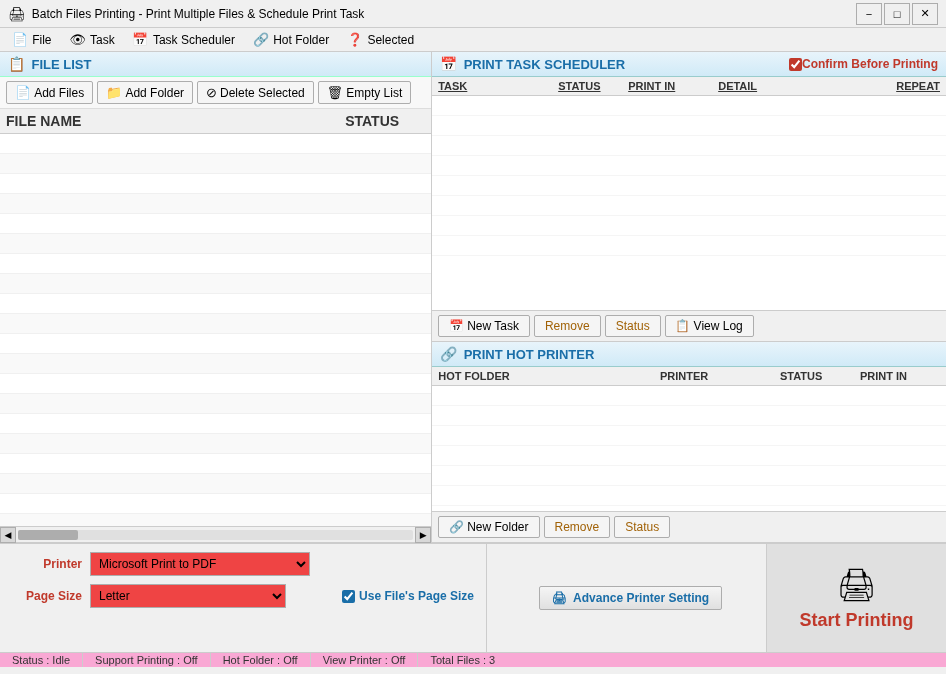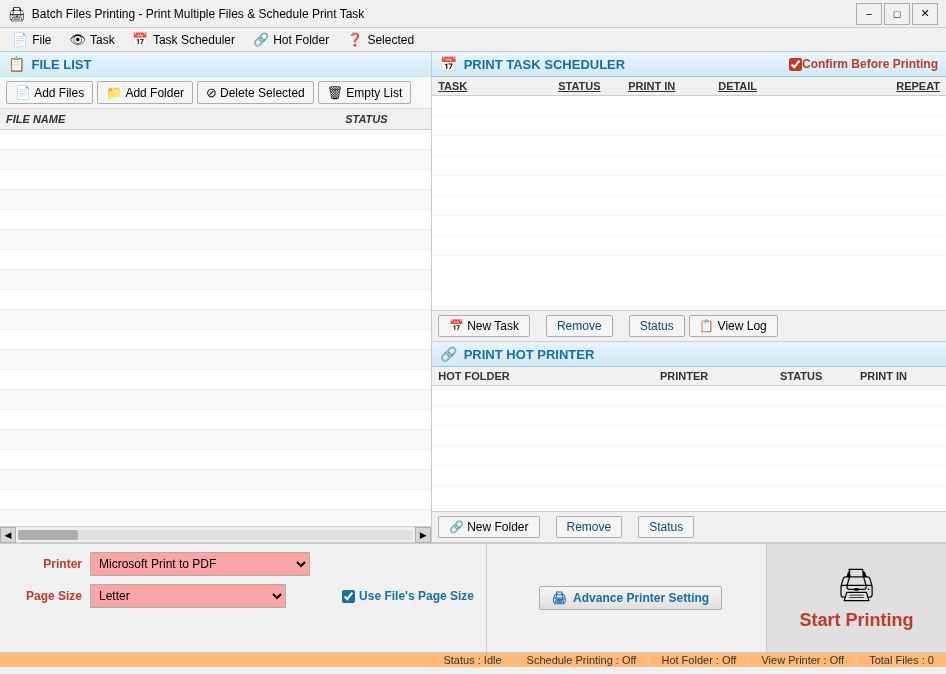--- a/index.html
+++ b/index.html
@@ -24,21 +24,21 @@
     .left-panel { width: 466px; display: flex; flex-direction: column; border-right: 1px solid #ccc; }
     .panel-header { background: linear-gradient(to bottom, #e8f4fb, #d0eaf7); border-bottom: 1px solid #9fc; padding: 4px 8px; display: flex; align-items: center; gap: 6px; }
     .panel-header-icon { font-size: 14px; color: #1a6ea8; }
     .panel-title { font-weight: bold; color: #1a6ea8; font-size: 13px; }
 
     .toolbar { display: flex; align-items: center; padding: 4px 6px; gap: 4px; background: #f8f8f8; border-bottom: 1px solid #ddd; }
     .toolbar-btn { display: flex; align-items: center; gap: 3px; padding: 3px 8px; background: #f5f5f5; border: 1px solid #adadad; cursor: pointer; font-size: 12px; border-radius: 2px; }
     .toolbar-btn-icon { font-size: 13px; }
 
     .file-list-container { flex: 1; overflow: hidden; background: #fff; }
-    .file-list-header { display: flex; background: #f0f0f0; border-bottom: 1px solid #ccc; padding: 4px 6px; font-weight: bold; font-size: 11px; color: #333; font-style: italic; }
+    .file-list-header { display: flex; background: #f0f0f0; border-bottom: 1px solid #ccc; padding: 4px 6px; font-weight: bold; font-size: 14px; color: #333; }
     .file-list-header .col-name { flex: 1; }
     .file-list-header .col-status { width: 80px; }
 
     .file-list-body { overflow-y: auto; height: calc(100% - 24px); }
     .file-row { display: flex; border-bottom: 1px solid #f0f0f0; padding: 2px 6px; min-height: 20px; }
     .file-row:nth-child(even) { background: #f9f9f9; }
 
     .scrollbar-area { height: 16px; background: #f0f0f0; border-top: 1px solid #ccc; display: flex; align-items: center; }
     .scrollbar-track { flex: 1; height: 10px; background: #e0e0e0; margin: 0 2px; border-radius: 2px; position: relative; }
     .scrollbar-thumb { width: 60px; height: 10px; background: #adadad; border-radius: 2px; }
@@ -52,21 +52,21 @@
     .scheduler-header { background: linear-gradient(to bottom, #e8f4fb, #d0eaf7); border-bottom: 1px solid #9cc; padding: 4px 8px; display: flex; align-items: center; gap: 6px; }
     .confirm-checkbox { display: flex; align-items: center; gap: 0; margin-left: auto; color: #c0392b; font-weight: bold; font-size: 12px; }
     .confirm-checkbox input { accent-color: #c0392b; }
 
     .scheduler-table-header { display: flex; background: #f0f0f0; border-bottom: 1px solid #ccc; padding: 3px 6px; font-weight: bold; font-size: 11px; color: #333; text-decoration: underline; }
     .scheduler-table-body { flex: 1; background: #fff; overflow-y: auto; }
     .scheduler-row { display: flex; border-bottom: 1px solid #f5f5f5; min-height: 20px; padding: 2px 6px; }
 
     .scheduler-toolbar { display: flex; align-items: center; padding: 4px 6px; gap: 4px; background: #f0f0f0; border-top: 1px solid #ccc; }
     .sched-btn { display: flex; align-items: center; gap: 3px; padding: 3px 10px; background: #f5f5f5; border: 1px solid #adadad; cursor: pointer; font-size: 12px; border-radius: 2px; }
-    .sched-btn.disabled { color: #0c4a6e; cursor: default; margin-left: 12px; }
+    .sched-btn.disabled { color: #a16207; cursor: default; }
 
     
     .hot-folder-panel { flex: 1; display: flex; flex-direction: column; }
     .hot-folder-header { background: linear-gradient(to bottom, #e8f4fb, #d0eaf7); border-bottom: 1px solid #9cc; padding: 4px 8px; display: flex; align-items: center; gap: 6px; }
     .hot-folder-table-header { display: flex; background: #f0f0f0; border-bottom: 1px solid #ccc; padding: 3px 6px; font-weight: bold; font-size: 11px; color: #333; }
     .hot-folder-body { flex: 1; background: #fff; overflow-y: auto; }
     .hot-folder-row { display: flex; border-bottom: 1px solid #f5f5f5; min-height: 20px; padding: 2px 6px; }
     .hot-folder-toolbar { display: flex; align-items: center; padding: 4px 6px; gap: 4px; background: #f0f0f0; border-top: 1px solid #ccc; }
 
     
@@ -79,33 +79,33 @@
     
     .col-hf { flex: 1; }
     .col-printer { width: 120px; }
     .col-hf-status { width: 80px; }
     .col-print-in2 { width: 80px; }
 
     
     .settings-area { height: 110px; display: flex; background: #f0f0f0; border-top: 2px solid #ccc; }
     .settings-row { display: flex; align-items: center; gap: 8px; }
     .settings-label { color: #c0392b; font-weight: bold; width: 70px; text-align: right; font-size: 12px; }
-    .settings-select { flex: 1; max-width: 220px; height: 24px; border: 1px solid #adadad; background: #fca5a5; font-size: 12px; padding: 0 4px; }
+    .settings-select { flex: 1; max-width: 220px; height: 24px; border: 1px solid #adadad; background: #ef4444; font-size: 12px; padding: 0 4px; }
     .settings-checkbox-group { display: flex; align-items: center; gap: 4px; color: #1a6ea8; font-weight: bold; font-size: 12px; margin-left: 48px; }
     .settings-checkbox-group input { accent-color: #1a6ea8; }
 
     .advance-btn { display: flex; align-items: center; gap: 6px; padding: 4px 12px; background: linear-gradient(to bottom, #f5f5f5, #e0e0e0); border: 1px solid #adadad; cursor: pointer; font-size: 12px; color: #1a6ea8; font-weight: bold; border-radius: 2px; margin-left: 8px; }
 
     .start-print-area { width: 180px; background: #e0e0e0; border-left: 1px solid #ccc; display: flex; align-items: center; justify-content: center; }
     .start-print-btn { display: flex; flex-direction: column; align-items: center; gap: 6px; cursor: pointer; padding: 16px 24px; }
     .start-print-icon { font-size: 32px; }
     .start-print-text { font-size: 18px; font-weight: bold; color: #c0392b; }
 
     
-    .status-bar { height: 15px; display: flex; align-items: center; background: #fdba74; border-top: 1px solid #ccc; font-size: 11px; color: #333; justify-content: flex-end; }
+    .status-bar { height: 15px; display: flex; align-items: center; background: #f9a8d4; border-top: 1px solid #ccc; font-size: 11px; color: #333; }
     .status-item { padding: 0 12px; border-right: 1px solid #ccc; height: 100%; display: flex; align-items: center; }
     .status-item:last-child { border-right: none; }
     .settings-form { flex: 1; padding: 8px 12px; display: flex; flex-direction: column; gap: 8px; }
   </style>
 </head>
 <body>
 
 <div class="title-bar">
   <span class="title-bar-icon">🖨</span>
   <span class="title-bar-text">Batch Files Printing - Print Multiple Files &amp; Schedule Print Task</span>
@@ -314,17 +314,17 @@
   <div class="start-print-area">
     <div class="start-print-btn">
       <span class="start-print-icon">🖨</span>
       <span class="start-print-text">Start Printing</span>
     </div>
   </div>
 </div>
 
 <div class="status-bar">
   <span class="status-item">Status : Idle</span>
-  <span class="status-item">Schedule Printing : Off</span>
+  <span class="status-item">Support Printing : Off</span>
   <span class="status-item">Hot Folder : Off</span>
   <span class="status-item">View Printer : Off</span>
-  <span class="status-item">Total Files : 0</span>
+  <span class="status-item">Total Files : 3</span>
 </div>
 
 </body></html>

